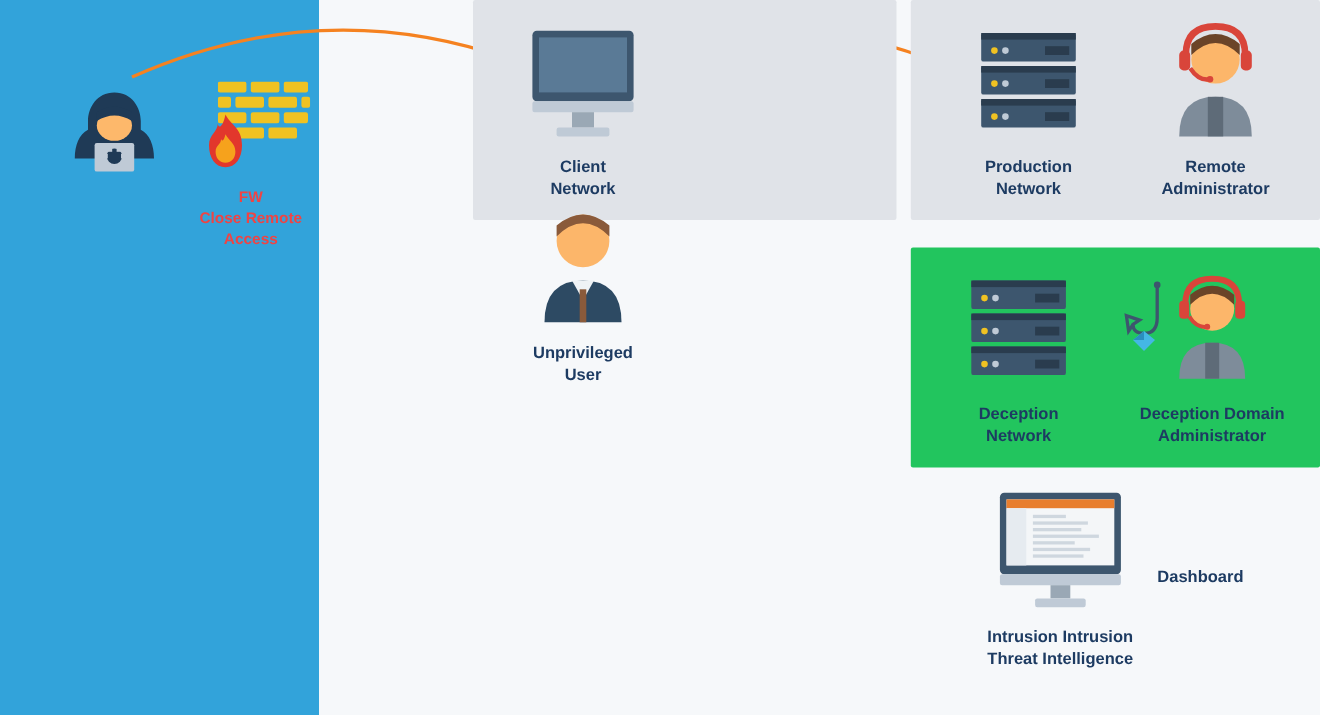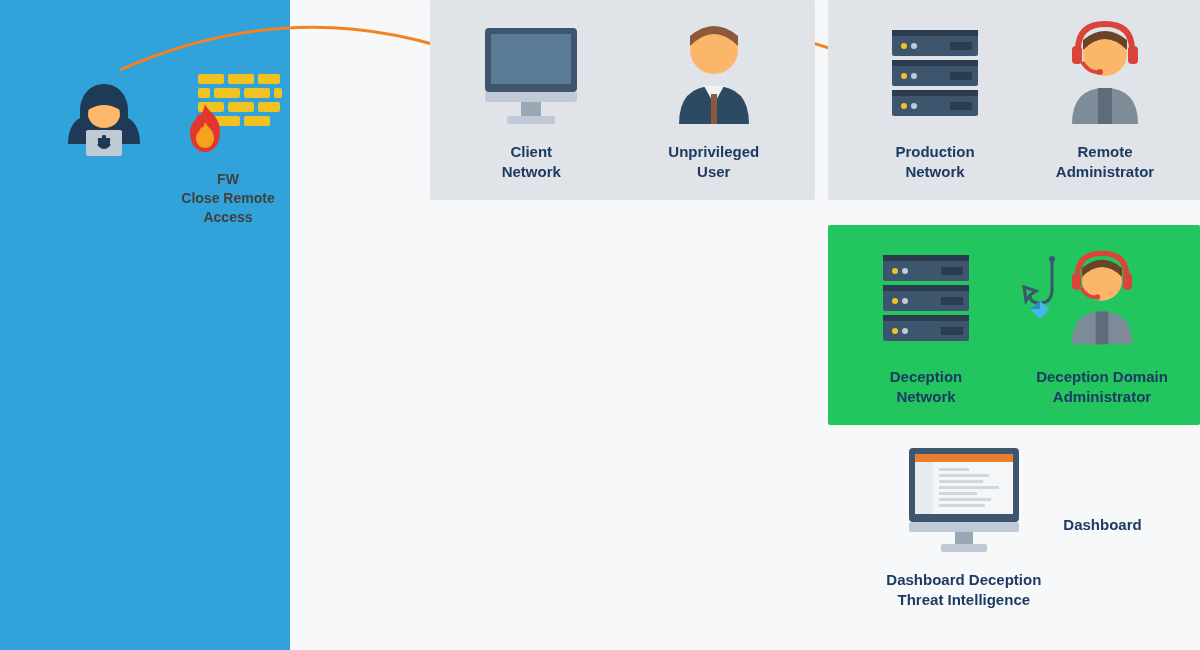--- a/index.html
+++ b/index.html
@@ -23,41 +23,41 @@
   }
   .firewall-group {
     position: absolute;
     left: 198px; top: 74px;
     text-align: center;
   }
   .fw-label {
     margin-top: 8px;
     font-size: 14px;
     font-weight: 600;
-    color: #404040;
+    color: #ef4444;
     line-height: 1.35;
     text-align: center;
     white-space: pre-line;
     position: absolute;
     left: -40px;
     top: 88px;
     width: 140px;
   }
   .zone-box {
     position: absolute;
     background: #e0e3e8;
     border-radius: 2px;
     display: flex;
     align-items: flex-start;
     justify-content: space-around;
     padding: 12px 10px 14px 10px;
   }
   .zone-client {
     left: 430px; top: 0px;
-    width: 385px; height: 200px;
+    width: 385px; height: 200px; flex-direction: column;
   }
   .zone-production {
     left: 828px; top: 0px;
     width: 372px; height: 200px; padding-left: 22px;
   }
   .zone-deception {
     left: 828px; top: 225px;
     width: 372px; height: 200px;
     background: #22c55e;
   }
@@ -307,17 +307,17 @@
           <rect x="40" y="46" width="60" height="3"></rect>
           <rect x="40" y="52" width="38" height="3"></rect>
           <rect x="40" y="58" width="52" height="3"></rect>
           <rect x="40" y="64" width="46" height="3"></rect>
         </g>
         <rect x="10" y="82" width="110" height="10" rx="2" fill="#bfcad6"></rect>
         <rect x="56" y="92" width="18" height="12" fill="#9aa8b5"></rect>
         <rect x="42" y="104" width="46" height="8" rx="2" fill="#bfcad6"></rect>
       </svg>
     </div>
-    <div class="node-label">Dashboard Deception
+    <div class="node-label">Intrusion Intrusion
 Threat Intelligence</div>
   </div>
   <div class="dashboard-title">Dashboard</div>
 </div>
 
 </body></html>

